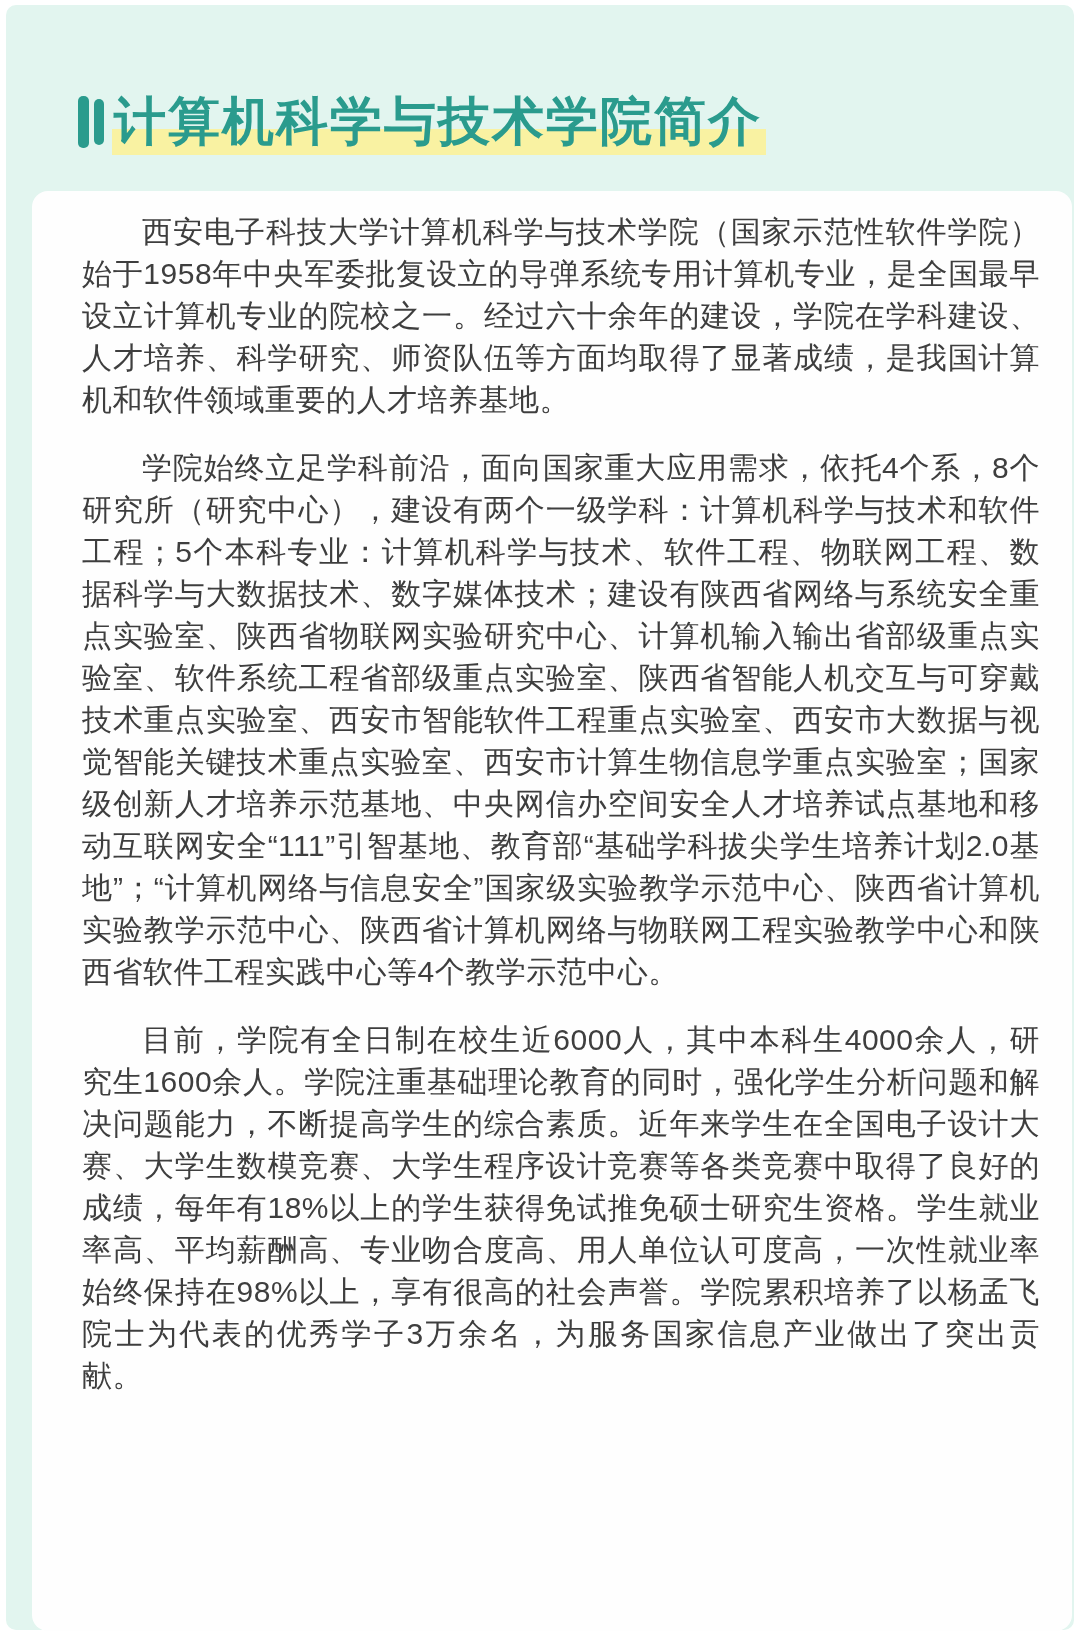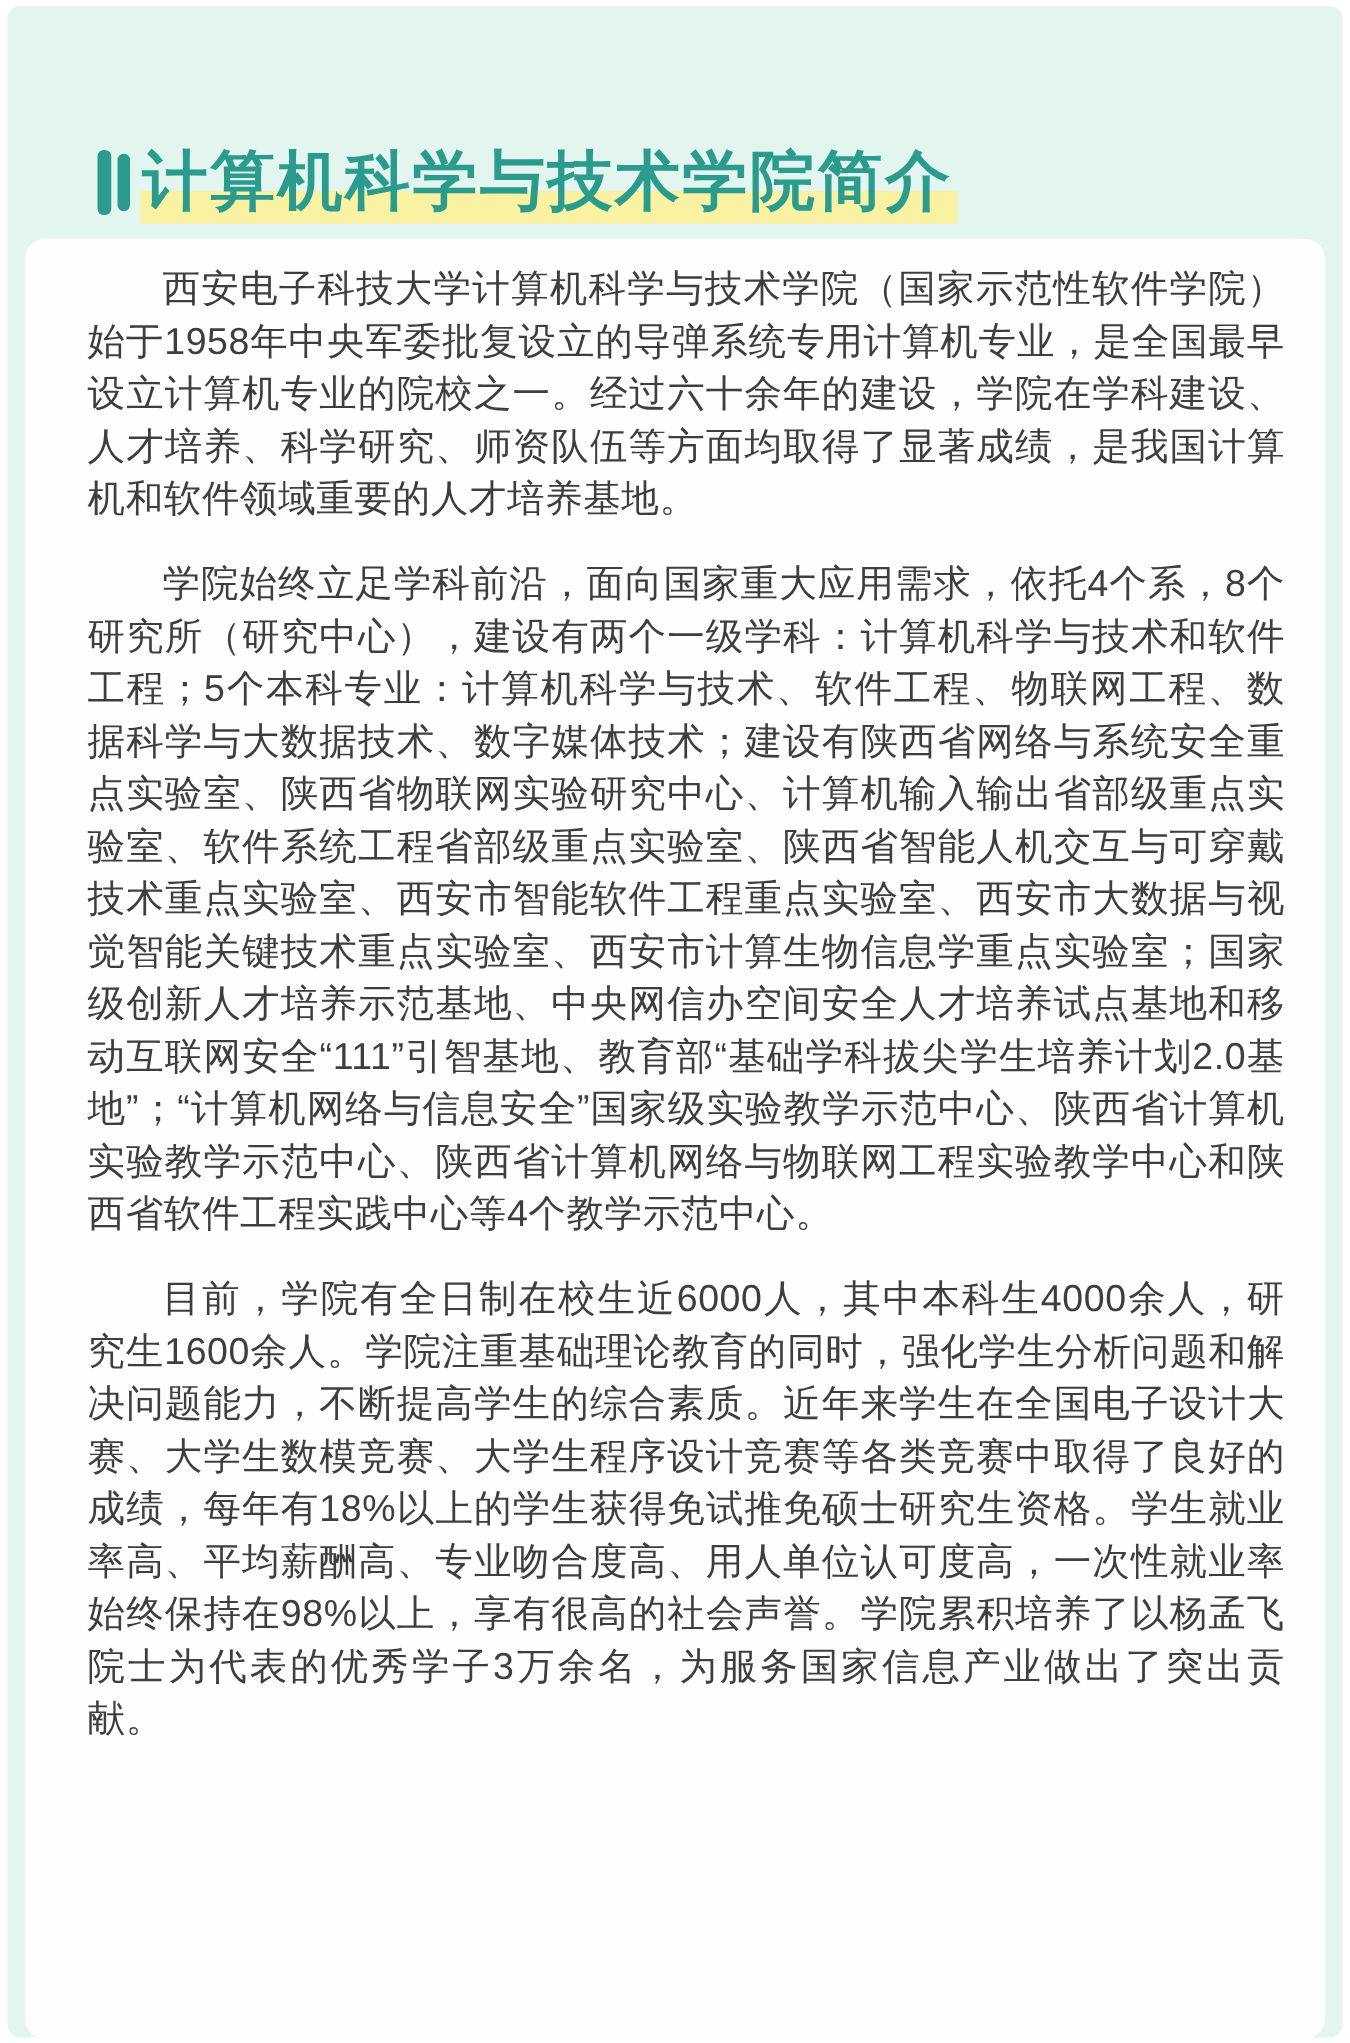--- a/index.html
+++ b/index.html
@@ -10,21 +10,21 @@
     overflow: hidden;
   }
   .mint-panel {
     position: absolute;
     left: 6px; right: 6px; top: 5px; bottom: 4px;
     background: #e2f5ef;
     border-radius: 10px;
   }
   .header {
     position: absolute;
-    left: 72px; top: 108px;
+    left: 72px; top: 84px;
     display: flex;
   }
   .bars-icon {
     display: inline-flex;
     align-items: center;
     gap: 5px;
     margin-right: 8px;
     position: relative;
     z-index: 2;
   }
@@ -44,21 +44,21 @@
     letter-spacing: 2px;
     color: #2a9b8d;
     line-height: 64px;
     white-space: nowrap;
     
     background: linear-gradient(to top, #f9f2a2 0px, #f9f2a2 26px, transparent 26px);
     padding: 0 4px 2px 2px;
   }
   .content-card {
     position: absolute;
-    left: 14px; top: 186px;
+    left: 26px; top: 186px;
     width: 1040px; height: 1440px;
     background: #fefefe;
     border-radius: 16px;
   }
   .article {
     padding: 20px 32px 0 50px;
     width: 100%;
   }
   .article p {
     font-size: 30px;

